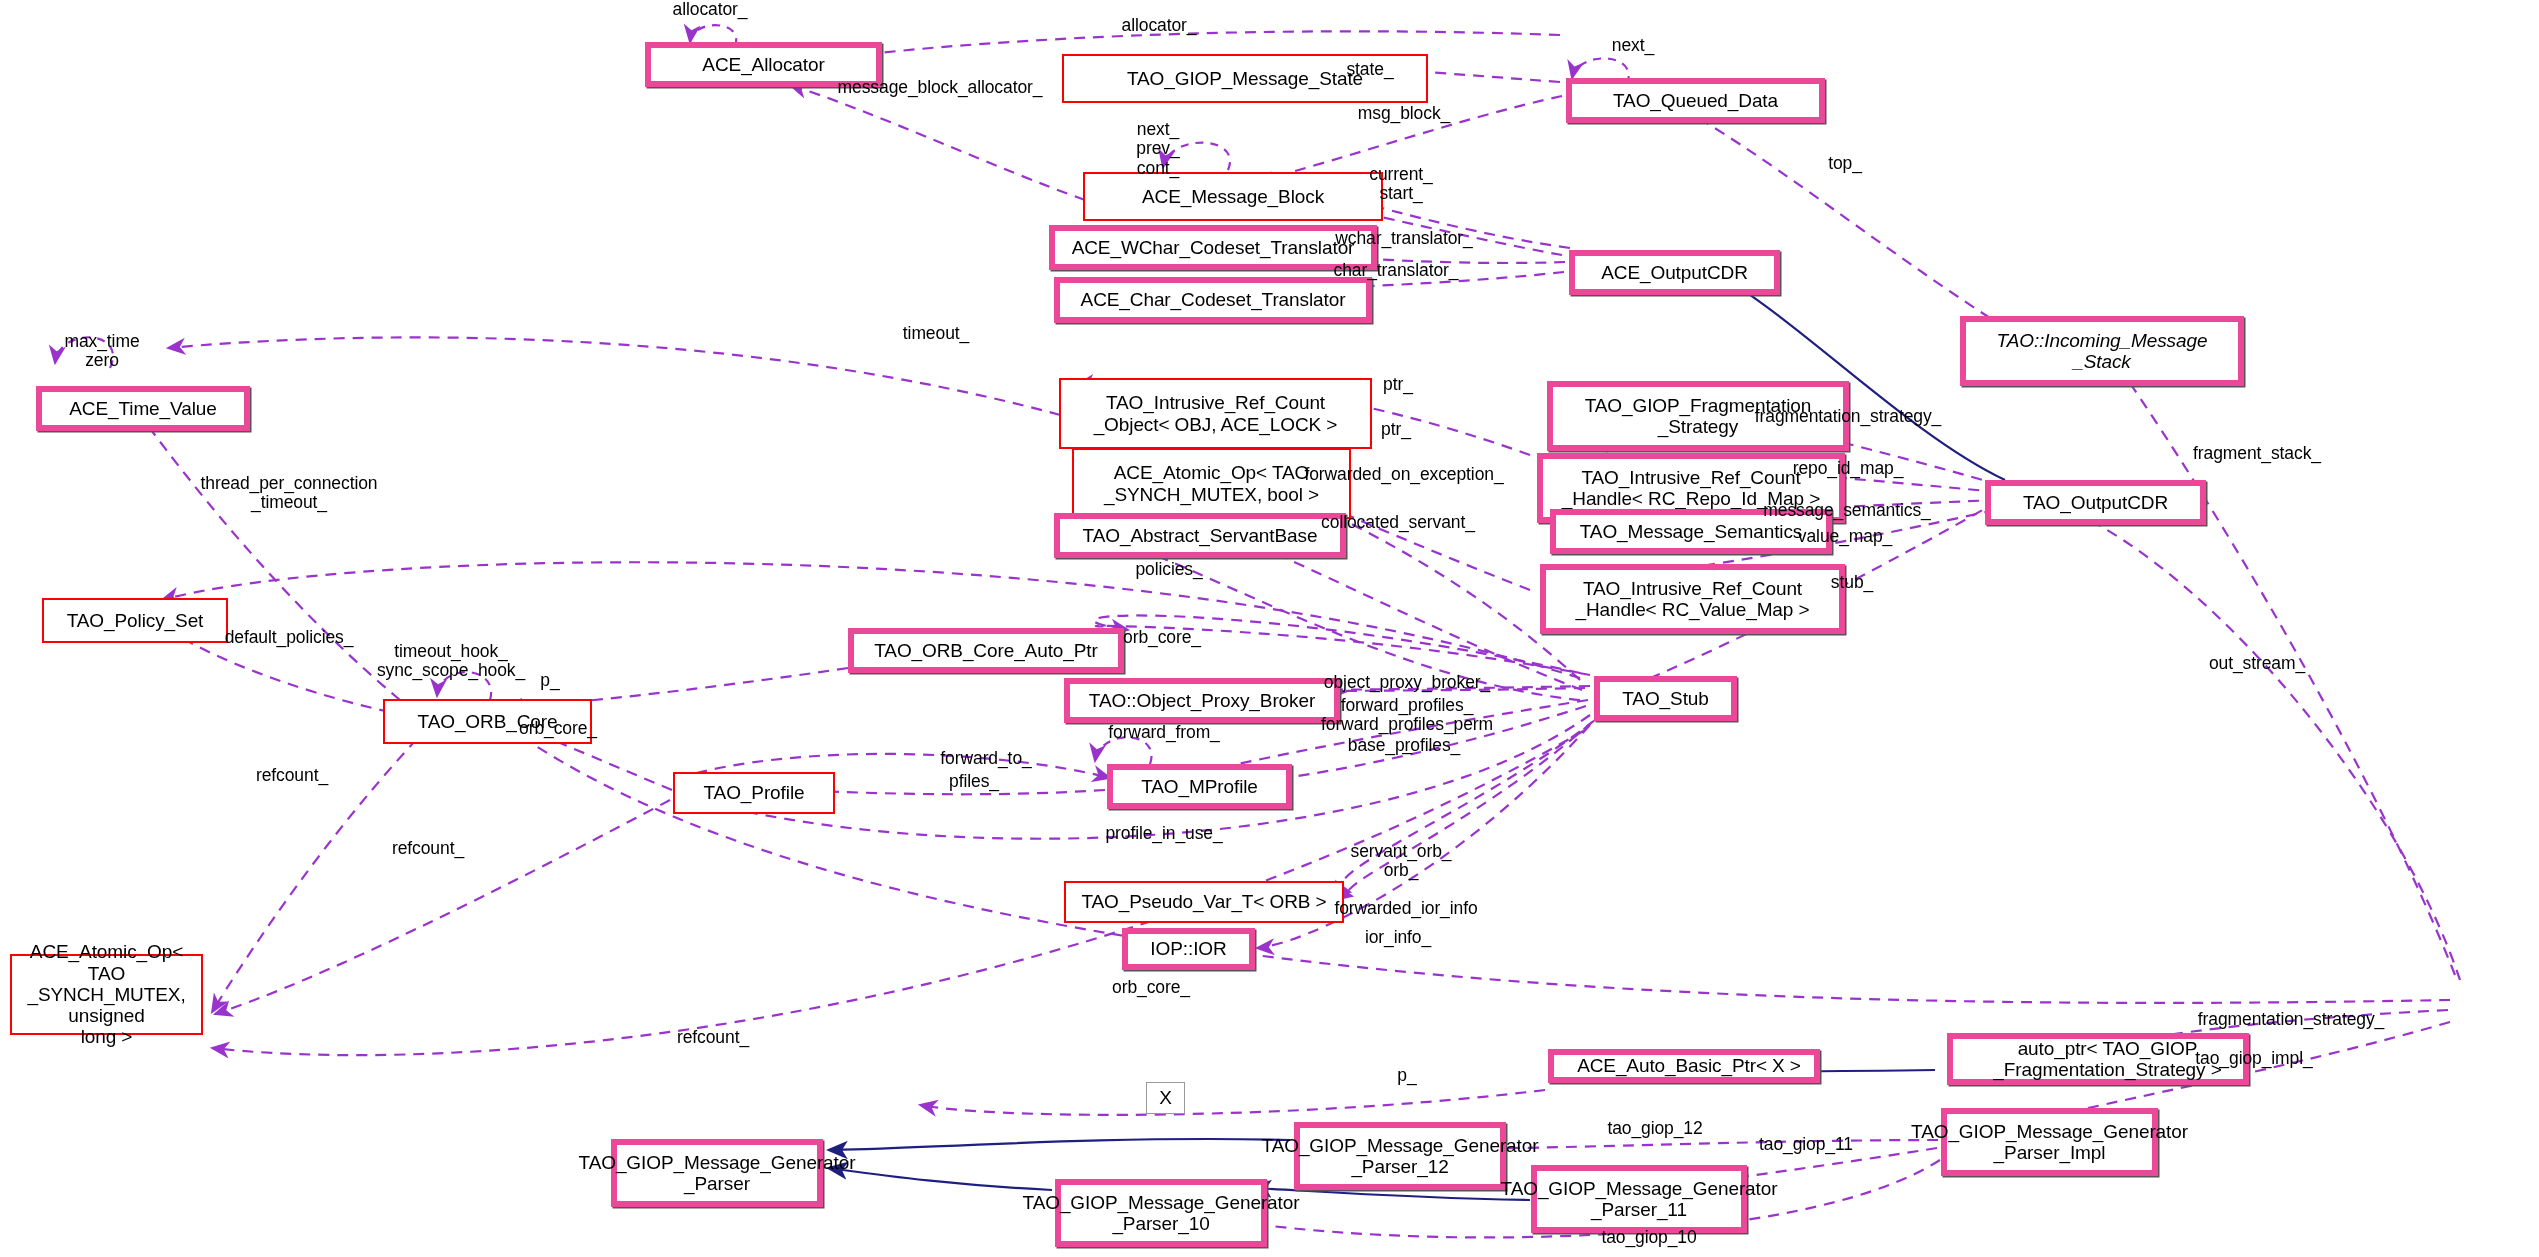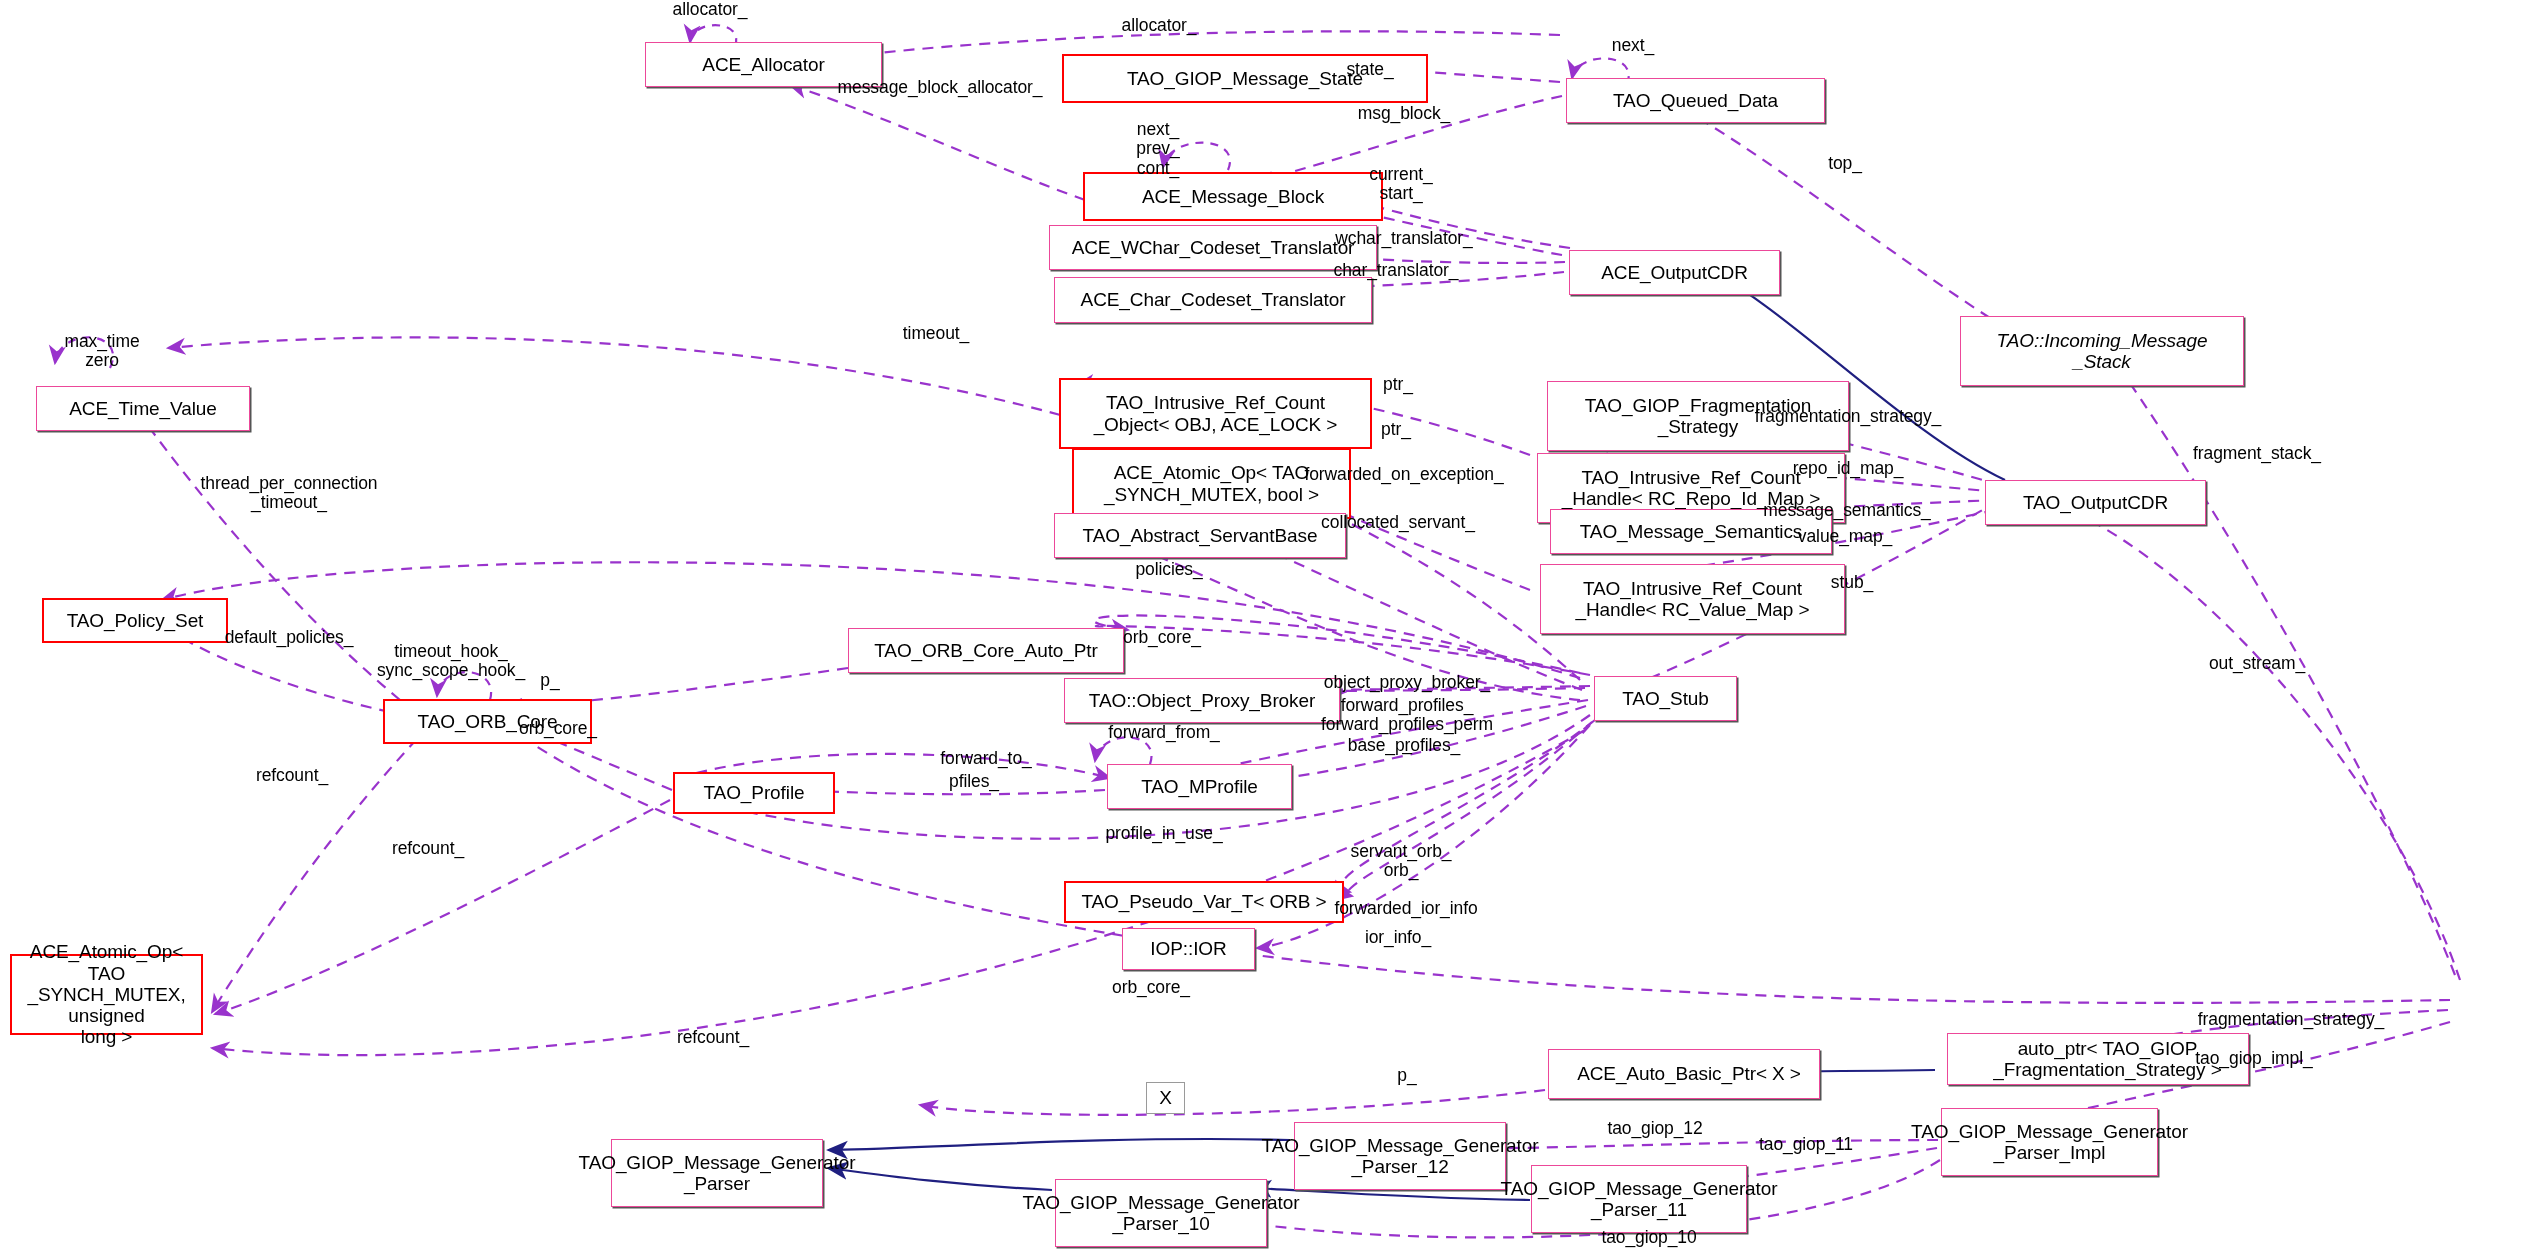--- a/index.html
+++ b/index.html
@@ -20,21 +20,21 @@
     position: absolute;
     left: 0; top: 0;
     width: 2539px;
     height: 1257px;
     pointer-events: none;
   }
   .node {
     position: absolute;
     box-sizing: border-box;
     background: #ffffff;
-    border: 1px solid #ec4899;
+    border: 6px solid #ec4899;
     display: flex;
     align-items: center;
     justify-content: center;
     text-align: center;
     font-size: 19px;
     line-height: 1.12;
     color: #000000;
     white-space: pre-line;
     letter-spacing: -0.1px;
     box-shadow: 1.5px 1.5px 0 0 #555;
@@ -224,21 +224,21 @@
     <div class="node red" style="left: 383px; top: 699px; width: 209px; height: 45px;">TAO_ORB_Core</div>
     <div class="node" style="left: 1064px; top: 678px; width: 276px; height: 45px;">TAO::Object_Proxy_Broker</div>
     <div class="node" style="left: 1594px; top: 676px; width: 143px; height: 45px;">TAO_Stub</div>
     <div class="node" style="left: 1107px; top: 764px; width: 185px; height: 45px;">TAO_MProfile</div>
     <div class="node red" style="left: 673px; top: 772px; width: 162px; height: 42px;">TAO_Profile</div>
     <div class="node red" style="left: 1064px; top: 881px; width: 280px; height: 42px;">TAO_Pseudo_Var_T&lt; ORB &gt;</div>
     <div class="node" style="left: 1122px; top: 928px; width: 133px; height: 42px;">IOP::IOR</div>
     <div class="node red" style="left: 10px; top: 954px; width: 193px; height: 81px;">ACE_Atomic_Op&lt; TAO
 _SYNCH_MUTEX, unsigned
 long &gt;</div>
-    <div class="node" style="left: 1548px; top: 1049px; width: 272px; height: 50px; padding-left: 10px;">ACE_Auto_Basic_Ptr&lt; X &gt;</div>
+    <div class="node" style="left: 1548px; top: 1049px; width: 272px; height: 34px; padding-left: 10px;">ACE_Auto_Basic_Ptr&lt; X &gt;</div>
     <div class="node" style="left: 1947px; top: 1033px; width: 302px; height: 52px; padding-left: 19px;">auto_ptr&lt; TAO_GIOP
 _Fragmentation_Strategy &gt;</div>
     <div class="node plain" style="left: 1146px; top: 1082px; width: 39px; height: 32px;">X</div>
     <div class="node" style="left: 1294px; top: 1122px; width: 212px; height: 68px;">TAO_GIOP_Message_Generator
 _Parser_12</div>
     <div class="node" style="left: 1941px; top: 1108px; width: 217px; height: 68px;">TAO_GIOP_Message_Generator
 _Parser_Impl</div>
     <div class="node" style="left: 611px; top: 1139px; width: 212px; height: 68px;">TAO_GIOP_Message_Generator
 _Parser</div>
     <div class="node" style="left: 1531px; top: 1165px; width: 216px; height: 68px;">TAO_GIOP_Message_Generator

